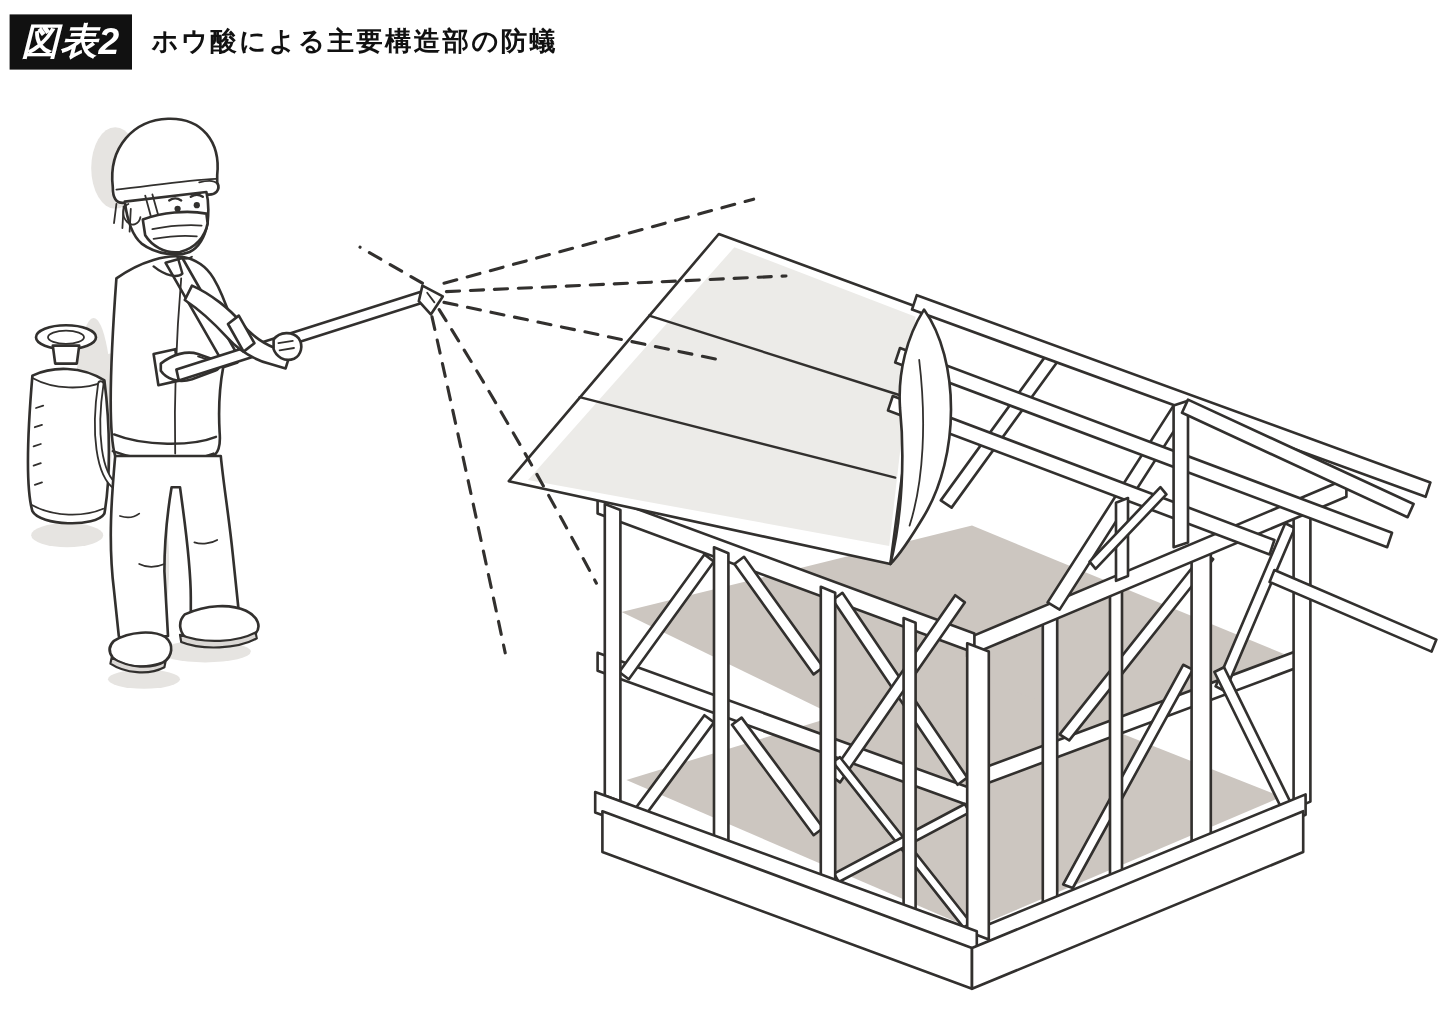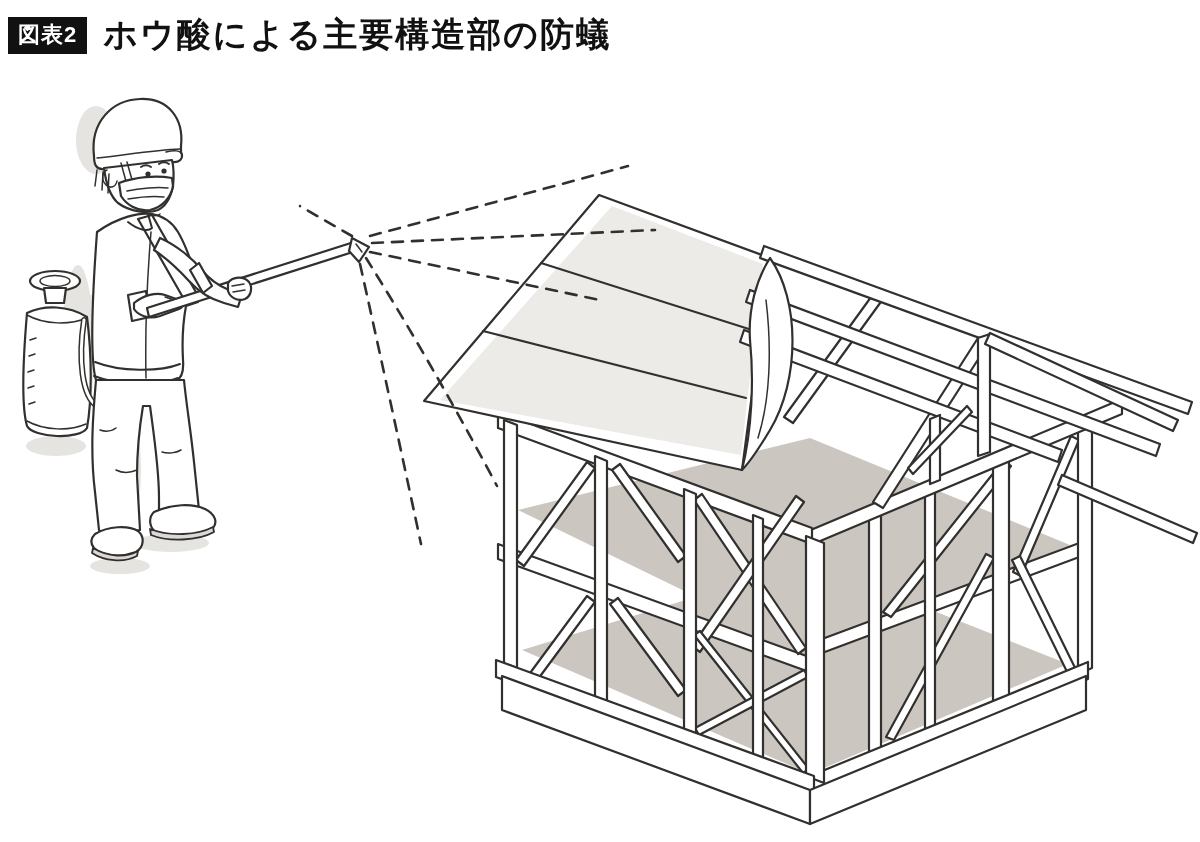--- a/index.html
+++ b/index.html
@@ -4,22 +4,22 @@
 <style>
   :root{
     --line:#32302e; --sheet:#ecebe8; --floor:#ccc6c0; --shadow:#e6e4e1;
     --sole:#dbd8d5; --tagBg:#111111; --tagText:#ffffff; --titleText:#111111; --bg:#ffffff;
   }
   html,body{margin:0;padding:0;background:#fff;}
   .stage{position:relative;width:1200px;height:842px;background:var(--bg);overflow:hidden;
          font-family:"Liberation Sans","DejaVu Sans",sans-serif;}
   .fig-header{position:absolute;top:12px;left:8px;display:flex;align-items:center;}
   .fig-tag{display:inline-block;background:var(--tagBg);color:var(--tagText);
-           font-size:22px;font-weight:bold;line-height:1;padding:7px 10px 8px 10px;letter-spacing:1px;}
-  .fig-title{margin-left:16px;font-size:34px;font-weight:bold;color:var(--titleText);letter-spacing:2px;}
+           font-size:31px;font-weight:bold;line-height:1;padding:7px 10px 8px 10px;letter-spacing:1px;font-style:italic;}
+  .fig-title{margin-left:16px;font-size:22px;font-weight:bold;color:var(--titleText);letter-spacing:2px;}
   svg{position:absolute;left:0;top:0;}
   .beam{fill:#fff;stroke:var(--line);stroke-width:2.2;stroke-linejoin:round;stroke-linecap:round;}
   .ln{fill:none;stroke:var(--line);stroke-width:2;stroke-linecap:round;stroke-linejoin:round;}
   .lnt{fill:none;stroke:var(--line);stroke-width:1.5;stroke-linecap:round;}
   .floor{fill:var(--floor);stroke:none;}
   .sheetg{fill:var(--sheet);stroke:none;}
   .shadow{fill:var(--shadow);stroke:none;}
   .sole{fill:var(--sole);stroke:var(--line);stroke-width:1.8;stroke-linejoin:round;}
   .spray{fill:none;stroke:var(--line);stroke-width:2.6;stroke-dasharray:11 9;stroke-linecap:round;}
   .dark{fill:var(--line);}

